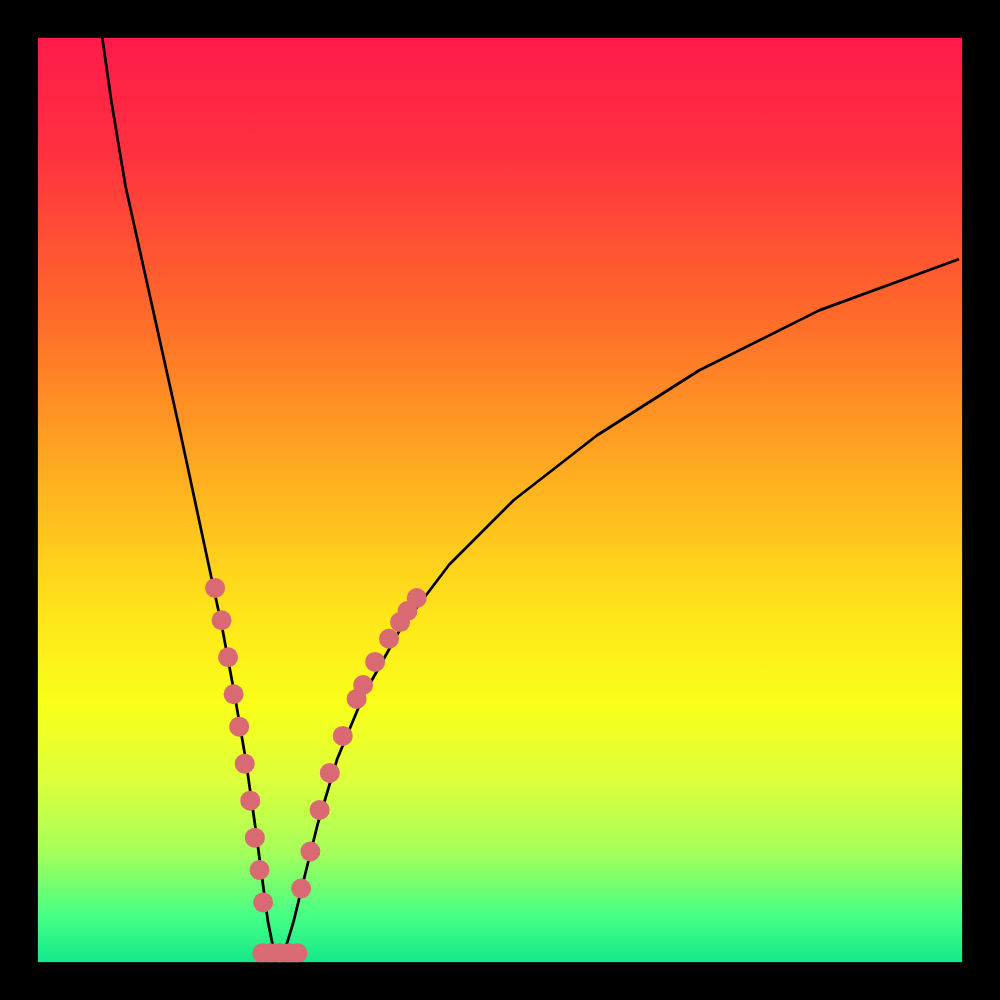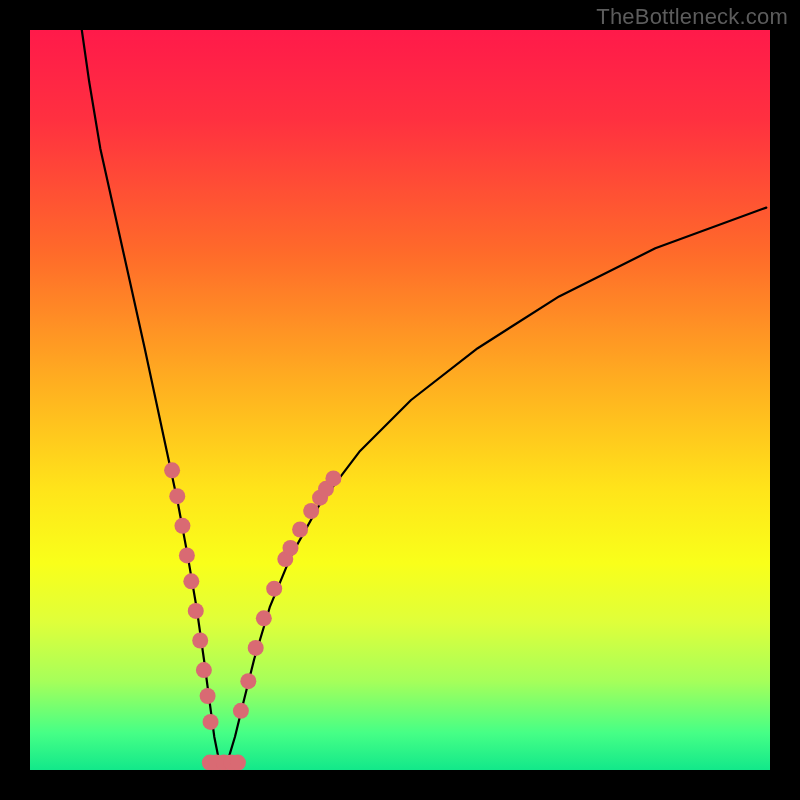--- a/index.html
+++ b/index.html
@@ -36,21 +36,20 @@
     overflow: hidden;
   }
   .plot-area svg {
     display: block;
   }
 </style>
 </head>
 <body>
 
 <div class="outer">
-  <div class="watermark">TheBottleneck.com</div>
 
   <div class="plot-area">
     <svg id="chart-svg" width="740" height="740" viewBox="0 0 740 740" preserveAspectRatio="none">
       <defs>
         <linearGradient id="bg-grad" x1="0" y1="0" x2="0" y2="1">
             <stop offset="0.0%" stop-color="#ff1a4a"></stop>
             <stop offset="12.0%" stop-color="#ff3040"></stop>
             <stop offset="30.0%" stop-color="#ff6a2a"></stop>
             <stop offset="48.0%" stop-color="#ffb020"></stop>
             <stop offset="62.0%" stop-color="#ffe41a"></stop>

